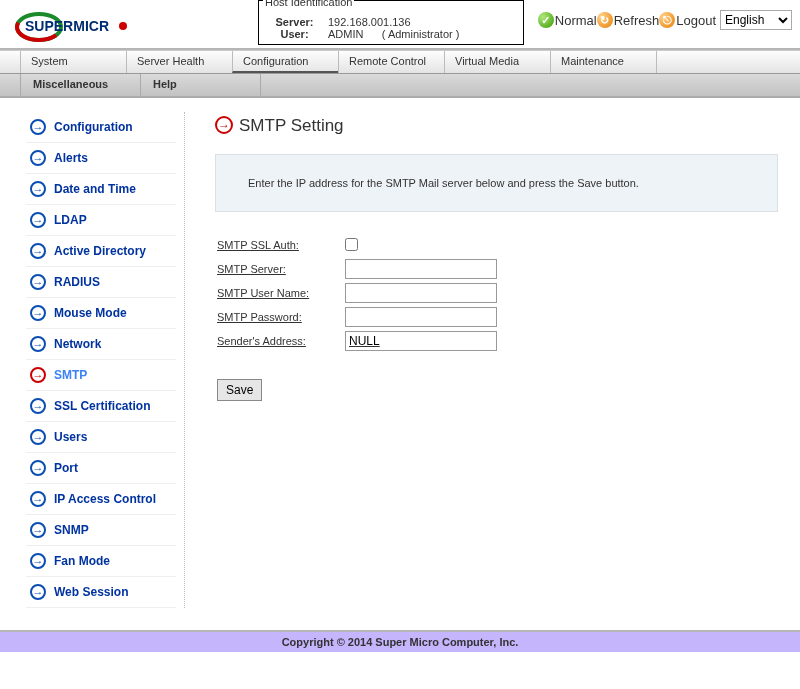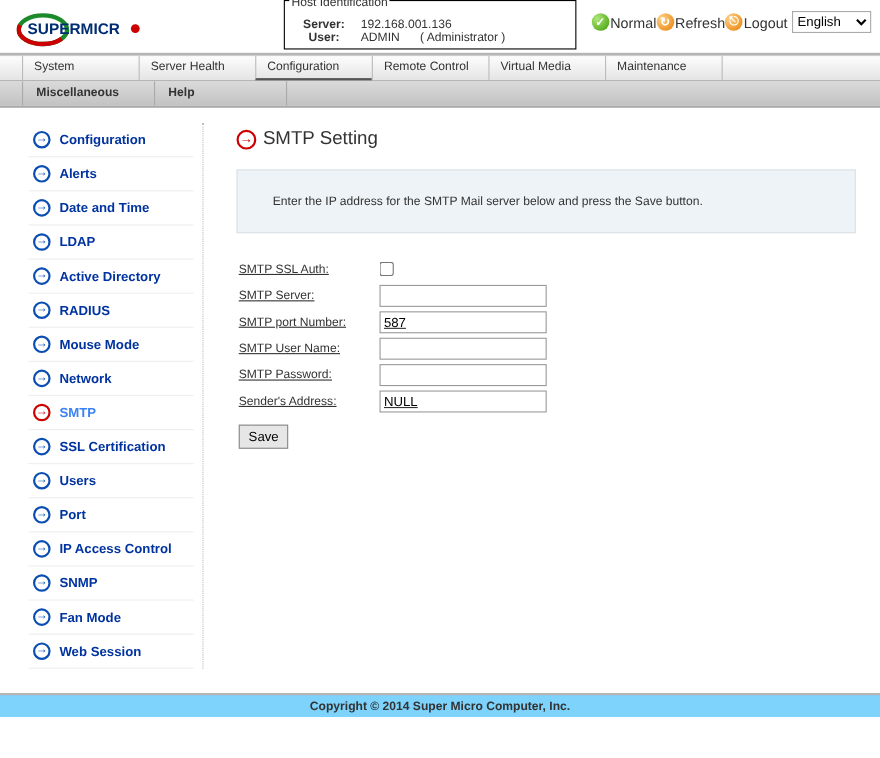--- a/index.html
+++ b/index.html
@@ -146,21 +146,21 @@
   }
   .arrow-icon::before { content: "→"; font-size: 11px; position: relative; top: -1px; }
   .main {
     flex: 1;
     padding: 0 12px 0 30px;
   }
   .page-title {
     font-size: 17px;
     color: #333;
     display: flex;
-    align-items: flex-end;
+    align-items: flex-start;
     margin: 4px 0 18px;
   }
   .title-icon {
     width: 18px; height: 18px; border-radius: 50%;
     border: 2px solid #cc0000;
     color: #cc0000;
     display: inline-flex; align-items: center; justify-content: center;
     margin-right: 6px;
     box-sizing: border-box;
   }
@@ -193,36 +193,36 @@
     height: 16px;
     border: 1px solid #999;
     font-size: 12px;
     padding: 1px 3px;
   }
   .form-row input[type=checkbox]{
     margin: 0;
     width: 13px; height: 13px;
   }
   .save-btn {
-    margin-top: 8px;
+    margin-top: 25px;
     background: #e6e6e6;
     border: 1px solid #888;
     padding: 3px 8px;
     font-size: 12px;
     cursor: pointer;
   }
   .footer {
     margin-top: 22px;
     border-top: 2px solid #b5b5b5;
     text-align: center;
     font-size: 11px;
     font-weight: bold;
     color: #333;
     padding: 4px 0;
-    background: #7dd3fc;
+    background: #c4b5fd;
   }
 </style>
 </head>
 <body>
 
 <div class="header">
   <div class="logo">
     <svg width="130" height="38" viewBox="0 0 130 38">
       <ellipse cx="24" cy="19" rx="22" ry="13" fill="none" stroke="#1b8a2b" stroke-width="4"></ellipse>
       <ellipse cx="24" cy="19" rx="22" ry="13" fill="none" stroke="#cc0000" stroke-width="4" stroke-dasharray="50 200" stroke-dashoffset="-10"></ellipse>
@@ -352,24 +352,20 @@
     <div class="form">
       <div class="form-row">
         <div class="form-label">SMTP SSL Auth:</div>
         <input type="checkbox" style="">
       </div>
       <div class="form-row">
         <div class="form-label">SMTP Server:</div>
         <input type="text" value="" style="">
       </div>
       <div class="form-row">
-        <div class="form-label">SMTP port Number:</div>
-        <input type="text" value="587" style="">
-      </div>
-      <div class="form-row">
         <div class="form-label">SMTP User Name:</div>
         <input type="text" value="" style="">
       </div>
       <div class="form-row">
         <div class="form-label">SMTP Password:</div>
         <input type="password" value="" style="">
       </div>
       <div class="form-row">
         <div class="form-label">Sender's Address:</div>
         <input type="text" value="NULL" style="">

